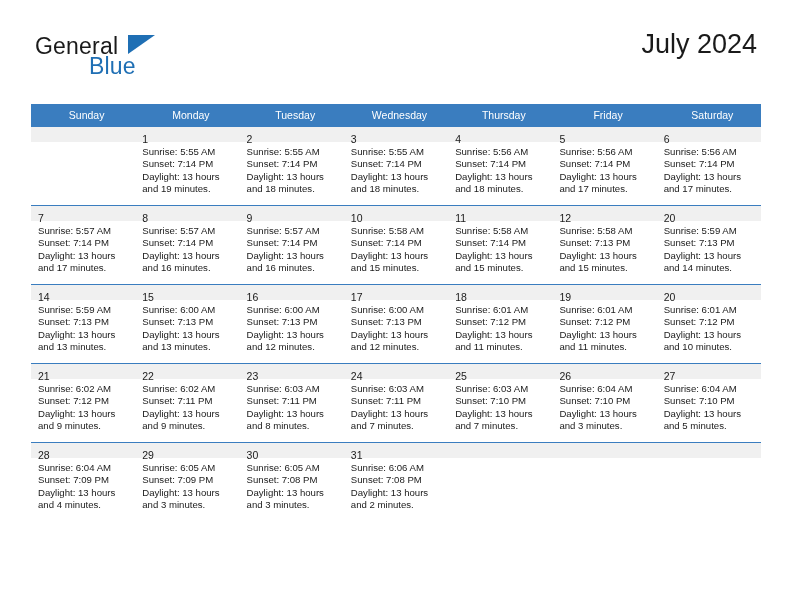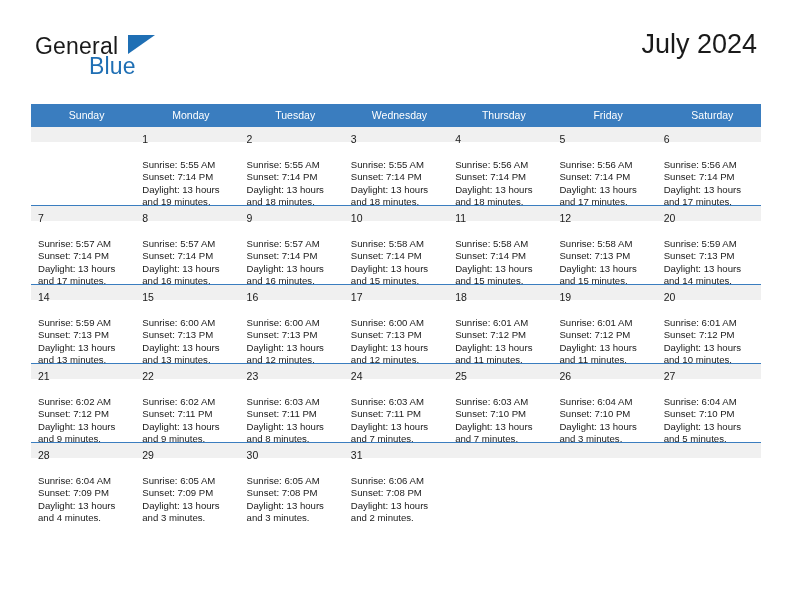--- a/index.html
+++ b/index.html
@@ -131,21 +131,20 @@
   .daynum {
     font-size: 10.5px;
     color: #1a1a1a;
     line-height: 12px;
   }
   .dayinfo {
     padding: 4px 4px 0 7px;
     font-size: 9.6px;
     line-height: 12.3px;
     color: #1a1a1a;
-    margin-top: 13px;
   }
   .dayinfo div {
     white-space: nowrap;
   }
   .calendar tr.week-row td.blank {
     background: #ffffff;
   }
   .calendar tr.week-row td.blank .daynum-bar {
     background: #f0f0f0;
   }

